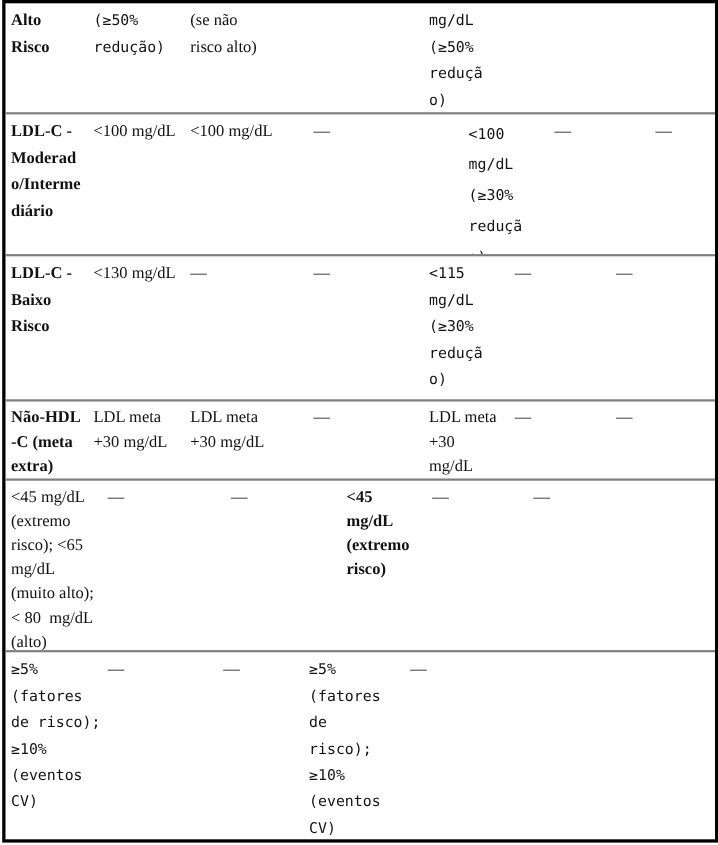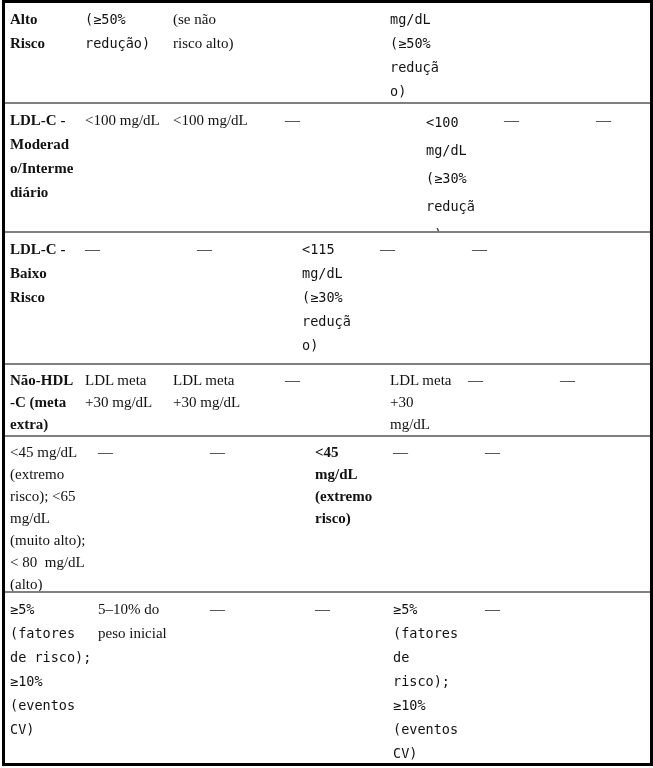--- a/index.html
+++ b/index.html
@@ -74,20 +74,21 @@
 (≥30%
 reduçã
 o)</div>
         <div class="cell serif" style="width: 92px; line-height: 24px;">—</div>
         <div class="cell serif" style="width: 95px; line-height: 24px;">—</div>
       </div>
       <div class="row" style="height: 130px; border-bottom-color: rgb(127, 127, 127);">
         <div class="cell serif-bold" style="width: 75px; line-height: 24px;">LDL-C -
 Baixo
 Risco</div>
+        <div class="cell serif" style="width: 88px; line-height: 24px;">&lt;130 mg/dL</div>
         <div class="cell serif" style="width: 112px; line-height: 24px;">—</div>
         <div class="cell serif" style="width: 105px; line-height: 24px;">—</div>
         <div class="cell mono" style="width: 78px; line-height: 24px;">&lt;115
 mg/dL
 (≥30%
 reduçã
 o)</div>
         <div class="cell serif" style="width: 92px; line-height: 24px;">—</div>
         <div class="cell serif" style="width: 95px; line-height: 24px;">—</div>
       </div>
@@ -123,22 +124,20 @@
         <div class="cell serif" style="width: 92px; line-height: 22px;">—</div>
         <div class="cell serif" style="width: 95px; line-height: 22px;">—</div>
       </div>
       <div class="row" style="height: 170px; border-bottom-color: rgb(127, 127, 127);">
         <div class="cell mono" style="width: 88px; line-height: 24px;">≥5%
 (fatores
 de risco);
 ≥10%
 (eventos
 CV)</div>
-        <div class="cell serif" style="width: 112px; line-height: 24px;">5–10% do
-peso inicial</div>
         <div class="cell serif" style="width: 105px; line-height: 24px;">—</div>
         <div class="cell serif" style="width: 78px; line-height: 24px;">—</div>
         <div class="cell mono" style="width: 92px; line-height: 24px;">≥5%
 (fatores
 de
 risco);
 ≥10%
 (eventos
 CV)</div>
         <div class="cell serif" style="width: 95px; line-height: 24px;">—</div>

